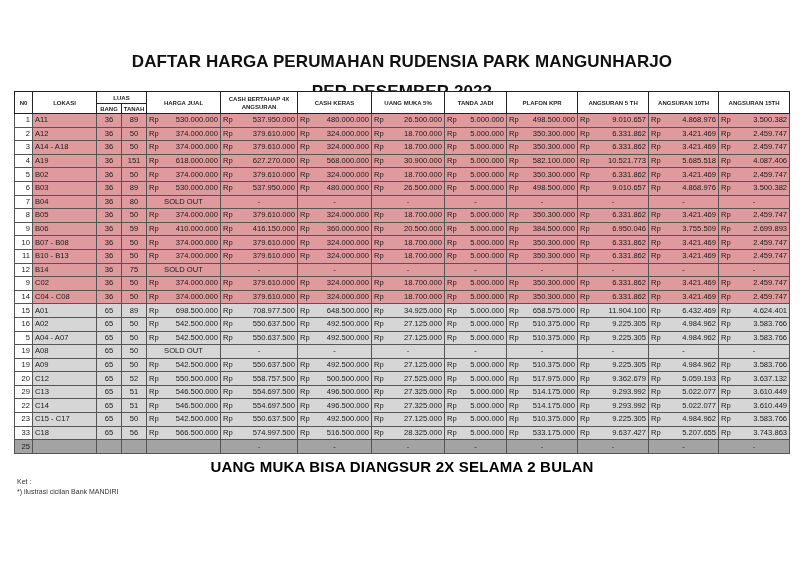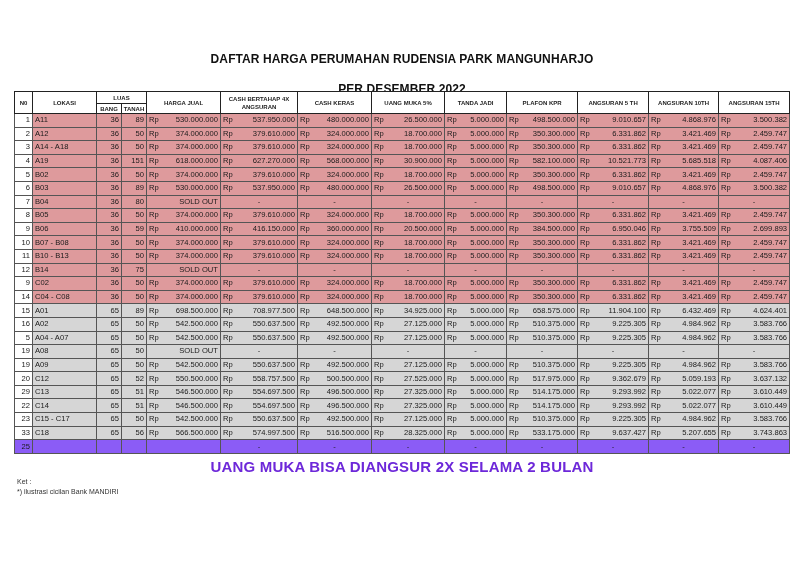--- a/index.html
+++ b/index.html
@@ -1,33 +1,33 @@
 <!DOCTYPE html>
 <html><head>
 <meta charset="utf-8">
 <style>
   html, body { margin:0; padding:0; background:#ffffff; }
   body { width:804px; height:567px; position:relative; overflow:hidden; font-family:"Liberation Sans", sans-serif; color:#1a1a1a; }
-  .title { position:absolute; left:0; width:804px; text-align:center; font-weight:bold; font-size:12px; color:#111; letter-spacing:0.1px; }
+  .title { position:absolute; left:0; width:804px; text-align:center; font-weight:bold; font-size:17px; color:#111; letter-spacing:0.1px; }
   .t1 { top:52px; }
   .t2 { top:82px; }
   table.price { position:absolute; left:14px; top:91px; border-collapse:collapse; table-layout:fixed; width:775px; font-size:7.6px; }
   table.price th { border:1px solid #222; font-weight:bold; font-size:6px; text-align:center; padding:0; background:#ffffff; line-height:8px; color:#222; }
   table.price td { border:1px solid #555; height:12.6px; padding:0 2px; white-space:nowrap; line-height:12px; }
   table.price tr.hdr1 th { height:11px; }
   table.price tr.hdr2 th { height:9px; }
   td.no { text-align:right; padding-right:3px; background:#fff; }
-  td.c { text-align:right; }
+  td.c { text-align:center; }
   td.rp { border-right:none !important; text-align:left; padding-left:4px; }
   td.val { border-left:none !important; text-align:right; padding-right:3px; }
   td.dash { text-align:center; }
   tr.red td:not(.no) { background:#de9a9c; }
   tr.grey td:not(.no) { background:#d6d6d6; }
-  tr.blank td { background:#8b5cf6; }
-  .note { position:absolute; left:0; width:804px; text-align:center; top:458px; font-weight:bold; font-size:15px; color:#6d28d9; letter-spacing:0.2px; }
+  tr.blank td { background:#a3a3a3; }
+  .note { position:absolute; left:0; width:804px; text-align:center; top:458px; font-weight:bold; font-size:15px; color:#000000; letter-spacing:0.2px; }
   .ket { position:absolute; left:17px; font-size:7px; color:#333; }
   .k1 { top:478px; }
   .k2 { top:488px; }
 </style>
 </head>
 <body>
 
 <div class="title t1">DAFTAR HARGA PERUMAHAN RUDENSIA PARK MANGUNHARJO</div>
 <div class="title t2">PER DESEMBER 2022</div>
 

